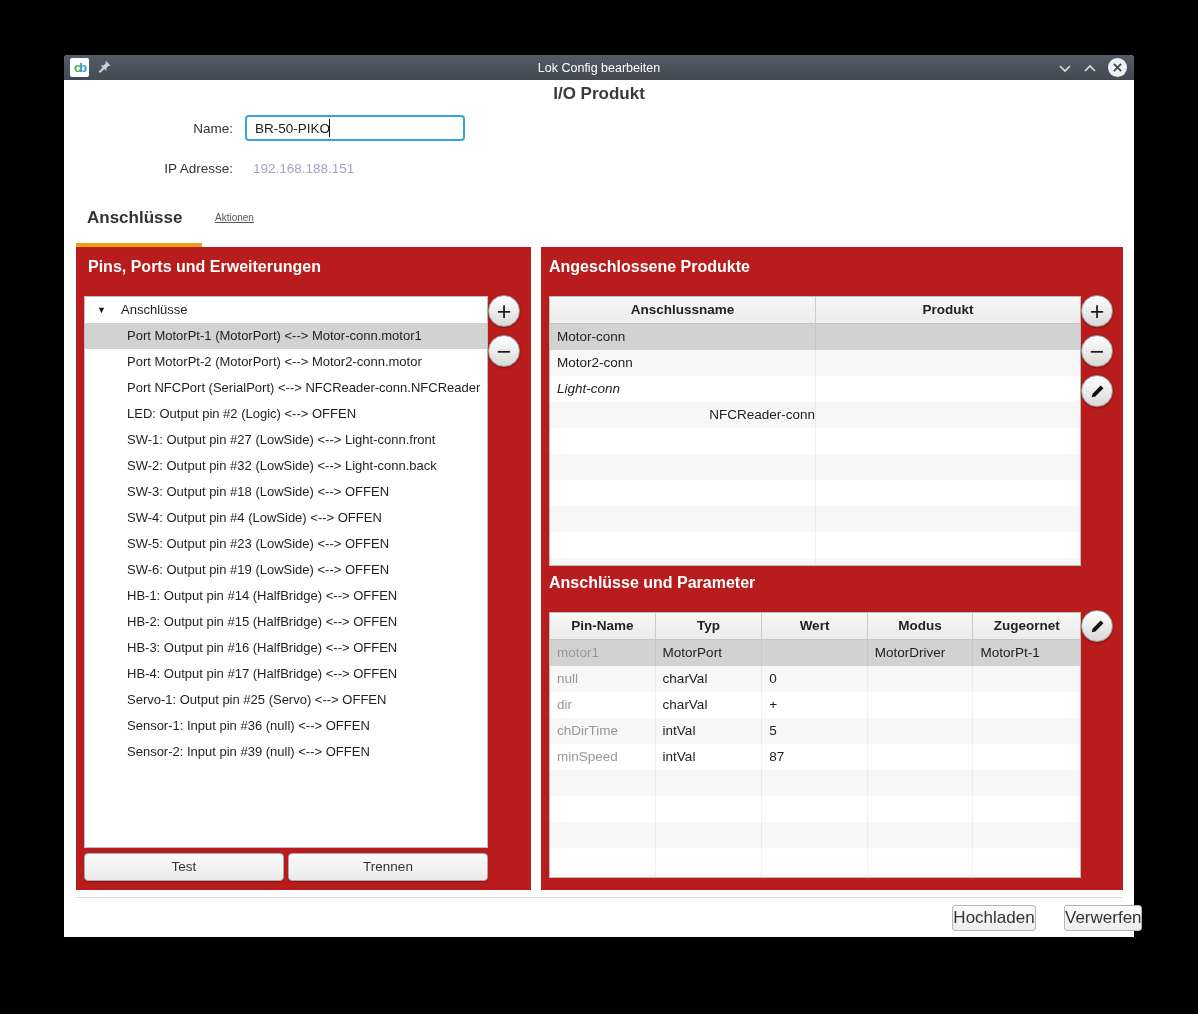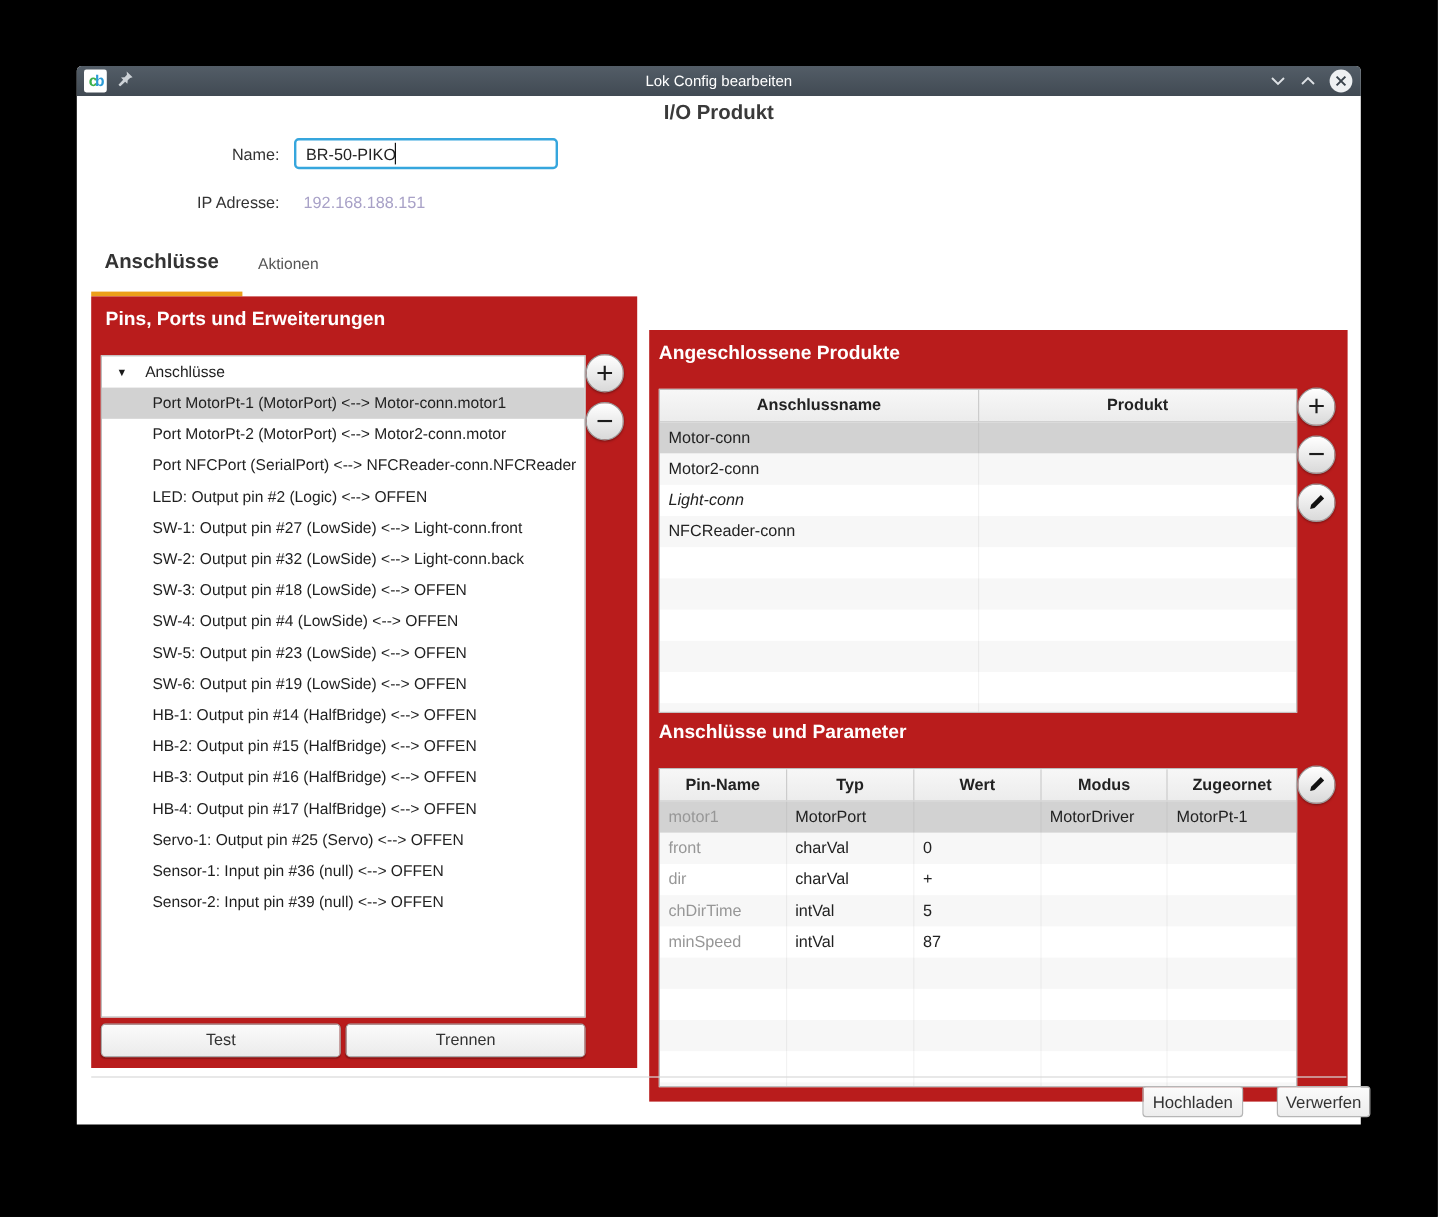--- a/index.html
+++ b/index.html
@@ -31,27 +31,27 @@
                 font-size:13.5px; color:#333; }
   .name-wrap { position:absolute; left:181px; top:60px; width:220px; height:26px; }
   .name-input { width:220px; height:26px; border:2px solid #36a6dd; border-radius:4px;
                 padding:0 8px; font-size:13.5px; color:#222; outline:none;
                 font-family:"Liberation Sans","DejaVu Sans",sans-serif; }
   .caret { position:absolute; left:84px; top:4px; width:1px; height:18px; background:#111; }
   .ip-value { position:absolute; left:189px; top:106px; font-size:13.5px; color:#a8a1c7; }
 
   
   .tab-active { position:absolute; left:23px; top:153px; font-size:17px; font-weight:bold; color:#333; }
-  .tab-inactive { position:absolute; left:151px; top:157px; font-size:13px; color:#555; }
+  .tab-inactive { position:absolute; left:151px; top:157px; font-size:10px; color:#555;text-decoration:underline; }
   .tab-underline { position:absolute; left:12px; top:188px; width:126px; height:4px; background:#ec9f1a; }
 
   
   .panel { position:absolute; top:192px; height:643px; background:#b91c1c; }
   .panel-left { left:12px; width:455px; }
-  .panel-right { left:477px; width:582px;margin-top:28px; }
+  .panel-right { left:477px; width:582px; }
   .panel-title { position:absolute; left:12px; top:11px; color:#fff; font-weight:bold; font-size:16px; }
   .panel-right .panel-title { left:8px; }
 
   
   .white-box { position:absolute; background:#fff; border:1px solid #bdbdbd; overflow:hidden; }
   .tree-box { left:8px; top:49px; width:404px; height:552px; }
   .tree-root { height:26px; line-height:26px; font-size:13px; color:#1f1f1f;
                padding-left:36px; position:relative; white-space:nowrap; }
   .tree-root .tri { position:absolute; left:12px; top:0; font-size:9px; color:#1a1a1a; }
   .tree-item { height:26px; line-height:26px; font-size:13px; color:#1f1f1f;
@@ -79,21 +79,21 @@
                 display:flex; align-items:center; justify-content:center;
                 font-size:25px; font-weight:300; color:#1c1c1c; cursor:pointer; }
 
   
   .rect-btn { position:absolute; height:28px; border:1px solid #ababab; border-radius:4px;
               background:linear-gradient(180deg,#fbfbfb,#ebebeb);
               font-size:13.5px; color:#333; text-align:center; line-height:26px;
               box-shadow:0 1px 1px rgba(0,0,0,.25); cursor:pointer; }
   .footer-line { position:absolute; left:12px; top:842px; width:1046px; height:1px; background:#d9d9d9; }
   .footer-btn { position:absolute; top:850px; height:26px; border:1px solid #b6b6b6; border-radius:3px;
-                background:linear-gradient(180deg,#fbfbfb,#ededed); font-size:14px; color:#333;
+                background:linear-gradient(180deg,#fbfbfb,#ededed); font-size:17px; color:#333;
                 text-align:center; line-height:24px; cursor:pointer; }
   .btn-upload { left:888px; width:84px; }
   .btn-discard { left:979px; width:78px;margin-left:21px; }
 </style>
 </head>
 <body>
 
 <div class="stage">
   <div class="dialog">
 
@@ -192,21 +192,21 @@
           </div>
           <div class="trow stripe">
             <div class="cell" style="width: 267px;">Motor2-conn</div>
             <div class="cell" style="width: 265px;"></div>
           </div>
           <div class="trow">
             <div class="cell" style="width: 267px; font-style: italic;">Light-conn</div>
             <div class="cell" style="width: 265px;"></div>
           </div>
           <div class="trow stripe">
-            <div class="cell" style="width: 267px;">NFCReader-conn</div>
+            <div class="cell" style="width: 267px; text-align: right;">NFCReader-conn</div>
             <div class="cell" style="width: 265px;"></div>
           </div>
           <div class="trow">
             <div class="cell" style="width: 267px;"></div>
             <div class="cell" style="width: 265px;"></div>
           </div>
           <div class="trow stripe">
             <div class="cell" style="width: 267px;"></div>
             <div class="cell" style="width: 265px;"></div>
           </div>
@@ -249,21 +249,21 @@
             <div class="cell" style="width: 107px;">Zugeornet</div>
           </div>
           <div class="trow selected">
             <div class="cell muted" style="width: 106px;">motor1</div>
             <div class="cell" style="width: 107px;">MotorPort</div>
             <div class="cell" style="width: 106px;"></div>
             <div class="cell" style="width: 106px;">MotorDriver</div>
             <div class="cell" style="width: 107px;">MotorPt-1</div>
           </div>
           <div class="trow stripe">
-            <div class="cell muted" style="width: 106px;">front</div>
+            <div class="cell muted" style="width: 106px;">null</div>
             <div class="cell" style="width: 107px;">charVal</div>
             <div class="cell" style="width: 106px;">0</div>
             <div class="cell" style="width: 106px;"></div>
             <div class="cell" style="width: 107px;"></div>
           </div>
           <div class="trow">
             <div class="cell muted" style="width: 106px;">dir</div>
             <div class="cell" style="width: 107px;">charVal</div>
             <div class="cell" style="width: 106px;">+</div>
             <div class="cell" style="width: 106px;"></div>

